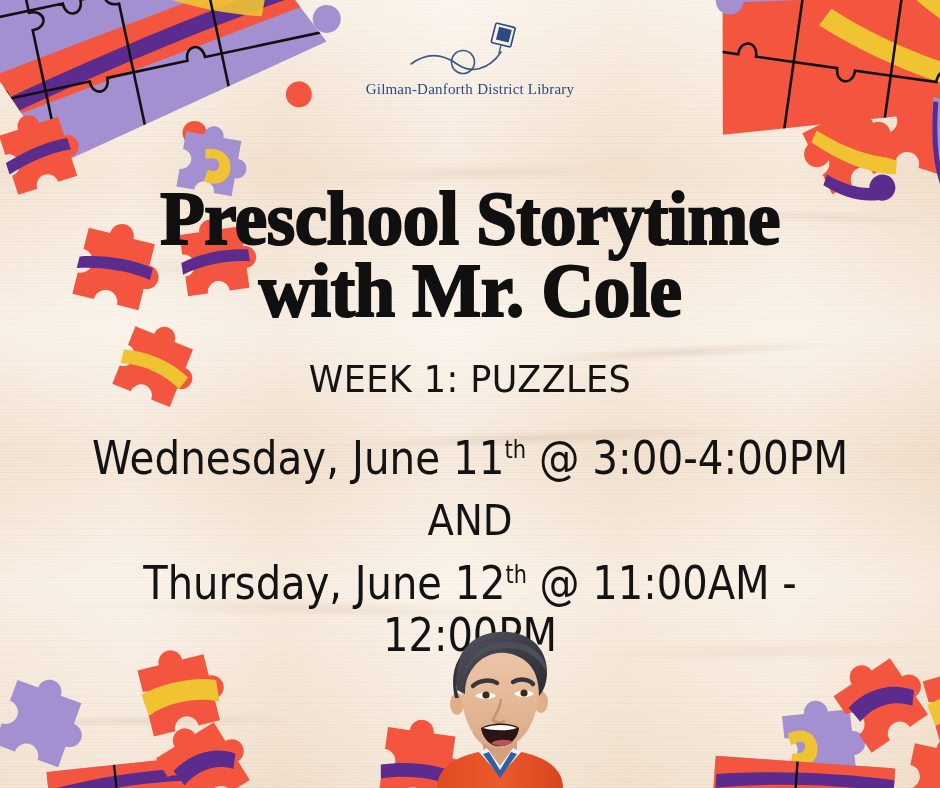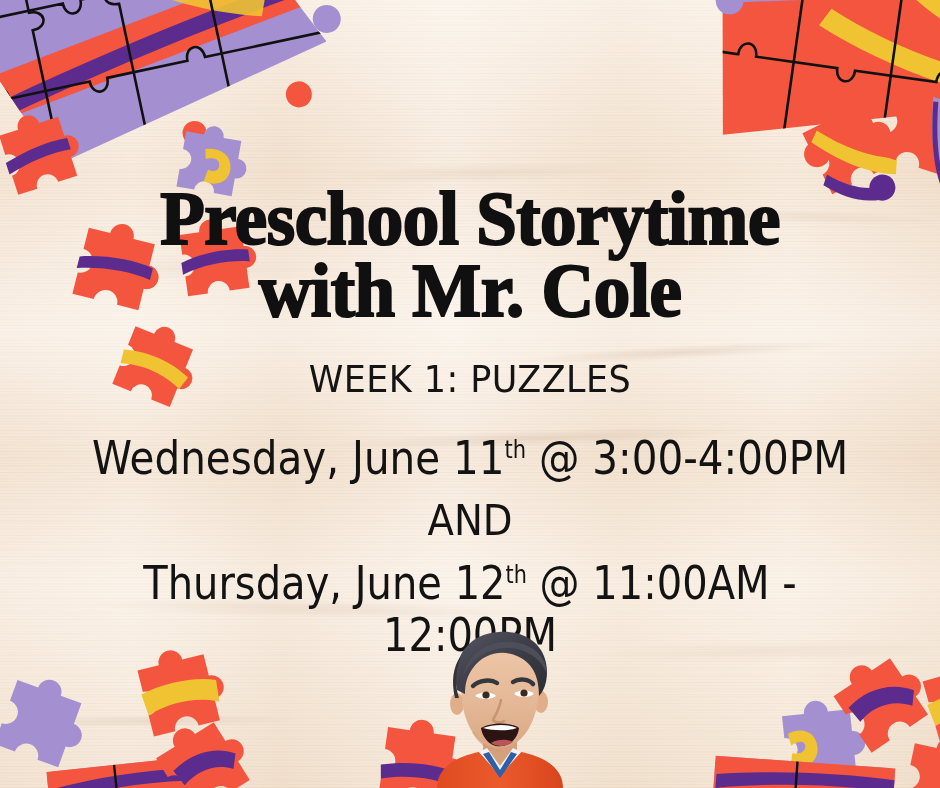--- a/index.html
+++ b/index.html
@@ -293,20 +293,33 @@
       <circle cx="196" cy="74" r="13" fill="#A48FD0"></circle>
     </g>
   </svg>
 
   <svg class="pz" style="left:882px;top:730px;" width="120" height="118" viewBox="0 0 120 118">
     <g transform="rotate(12 60 59)">
       <path d="M24,20 h22 a12,12 0 0 1 24,0 h22 v22 a12,12 0 0 1 0,24 v22 h-22 a12,12 0 0 0 -24,0 h-22 v-22 a12,12 0 0 0 0,-24 z" fill="#F4553E"></path>
     </g>
   </svg>
 
+  <div id="logo">
+    <svg class="mark" width="130" height="58" viewBox="0 0 130 58">
+      <path d="M6,44 C22,32 38,34 52,44 C66,54 84,50 96,32" stroke="#3a5a86" stroke-width="1.6" fill="none" stroke-linecap="round"></path>
+      <circle cx="58" cy="42" r="11.5" fill="none" stroke="#3a5a86" stroke-width="1.6"></circle>
+      <g transform="rotate(14 98 16)">
+        <rect x="88" y="5" width="20" height="20" rx="1.5" fill="none" stroke="#2b4a7d" stroke-width="1.6"></rect>
+        <rect x="92" y="8" width="13" height="13" fill="#2b4a7d"></rect>
+      </g>
+      <path d="M96,25 L94,33" stroke="#3a5a86" stroke-width="1.4" stroke-linecap="round"></path>
+    </svg>
+    <span class="l-line">Gilman-Danforth</span>
+    <span class="l-line">District Library</span>
+  </div>
 
   <div id="title">
     <span class="tl">Preschool Storytime</span>
     <span class="tl">with Mr. Cole</span>
   </div>
 
   <div id="subtitle">WEEK 1: PUZZLES</div>
 
   <div class="dateline" id="date1">
     <span>Wednesday, June 11</span><span class="sup">th</span><span> @ 3:00-4:00PM</span>

